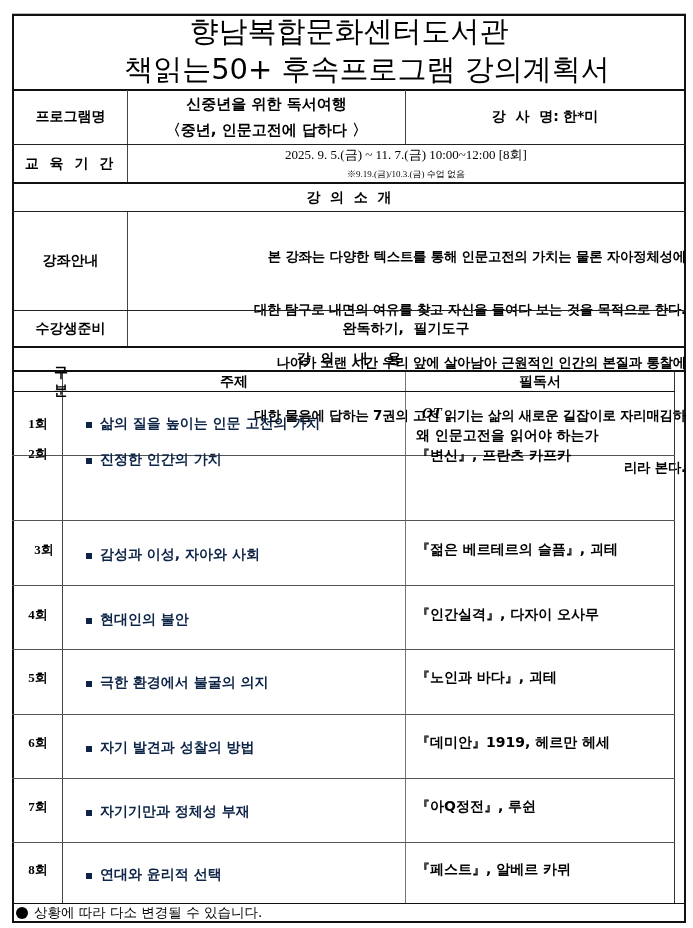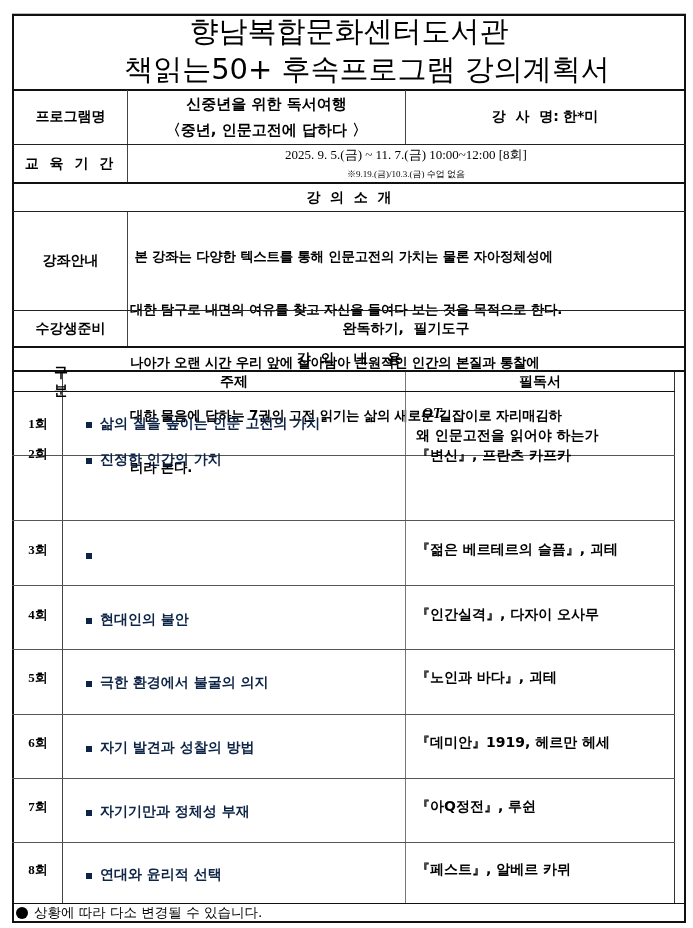--- a/index.html
+++ b/index.html
@@ -13,21 +13,21 @@
   .hline.thick { height:2px; background:#111; }
   .vline { position:absolute; width:1px; background:#444; }
   .vline.gray { background:#777; }
   .center { display:flex; align-items:center; justify-content:center; text-align:center; }
   .title1 { font-size:29px; letter-spacing:0px; font-weight:normal; }
   .title2 { font-size:29px; }
   .lbl { font-size:14px; font-weight:bold;text-align:right; }
   .prog { font-size:15px; line-height:26px; font-weight:bold; }
   .period { font-size:13px; font-family:"Liberation Serif", serif; }
   .note { font-size:9px; font-family:"Liberation Serif", serif; }
-  .intro { font-size:13.4px; font-weight:bold; line-height:17.6px; white-space:pre; letter-spacing:-0.2px; }
+  .intro { font-size:13.4px; font-weight:bold; line-height:17.6px; white-space:pre; letter-spacing:-0.2px;text-align:right; }
   .topic { font-size:14px; font-weight:bold; color:#0d2447; display:flex; align-items:center; }
   .topic .sq { display:inline-block; width:6px; height:6px; background:#0d2447; margin-right:8px; margin-top:2px; }
   .book { font-size:14px; font-weight:bold; display:flex; align-items:center; }
   .sess { font-size:13px; font-weight:bold; font-family:"Liberation Serif", serif; }
   .footer { font-size:13.5px; font-family:"DejaVu Serif", serif; display:flex; align-items:center; }
   .footer .dot { display:inline-block; width:12px; height:12px; border-radius:50%; background:#000; margin:0 6px 0 4px; }
 </style>
 </head>
 <body>
 
@@ -106,23 +106,24 @@
   <div class="abs center sess" style="left:2px;top:-6px;width:48px;height:64px;">2회</div>
   <div class="abs topic" style="left:62px;top:0;width:343px;height:64px;padding-left:12px;">
     <span class="sq"></span>
     <span>진정한 인간의 가치</span>
   </div>
   <div class="abs book" style="left:394px;top:-4px;width:268px;height:64px;padding-left:10px;">『변신』, 프란츠 카프카</div>
 </div>
 <div class="hline" style="left:12px;top:520px;width:663px;background:#555;"></div>
 
 <div class="abs" style="left:12px;top:521px;width:663px;height:64px;">
-  <div class="abs center sess" style="left:2px;top:-3px;width:48px;height:64px;">3회</div>
+  <div class="abs center sess" style="left:8px;top:-3px;width:48px;height:64px;">3회</div>
   <div class="abs topic" style="left:62px;top:2px;width:343px;height:64px;padding-left:12px;">
     <span class="sq"></span>
+    <span>감성과 이성, 자아와 사회</span>
   </div>
   <div class="abs book" style="left:394px;top:-3px;width:268px;height:64px;padding-left:10px;">『젊은 베르테르의 슬픔』, 괴테</div>
 </div>
 <div class="hline" style="left:12px;top:585px;width:663px;background:#555;"></div>
 
 <div class="abs" style="left:12px;top:586px;width:663px;height:63px;">
   <div class="abs center sess" style="left:2px;top:-3px;width:48px;height:63px;">4회</div>
   <div class="abs topic" style="left:62px;top:2px;width:343px;height:63px;padding-left:12px;">
     <span class="sq"></span>
     <span>현대인의 불안</span>

